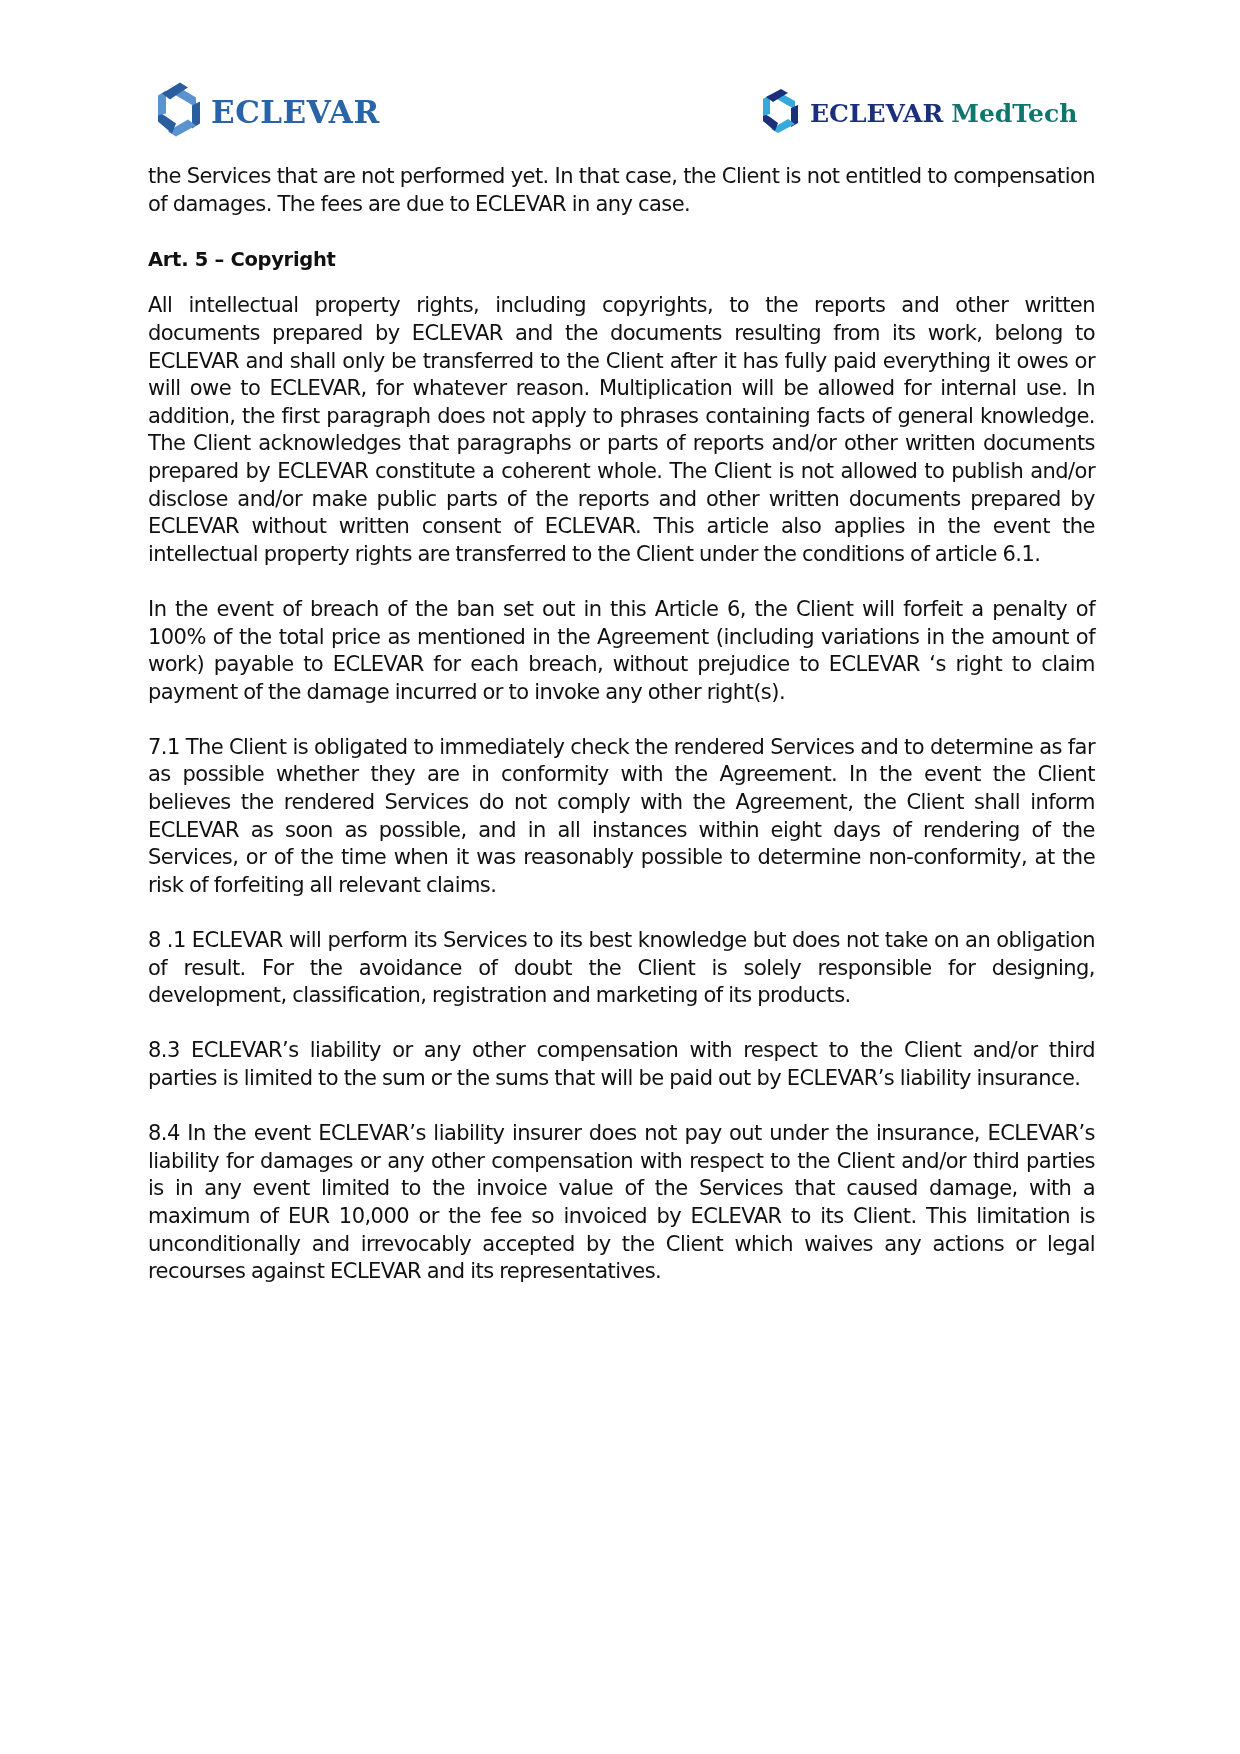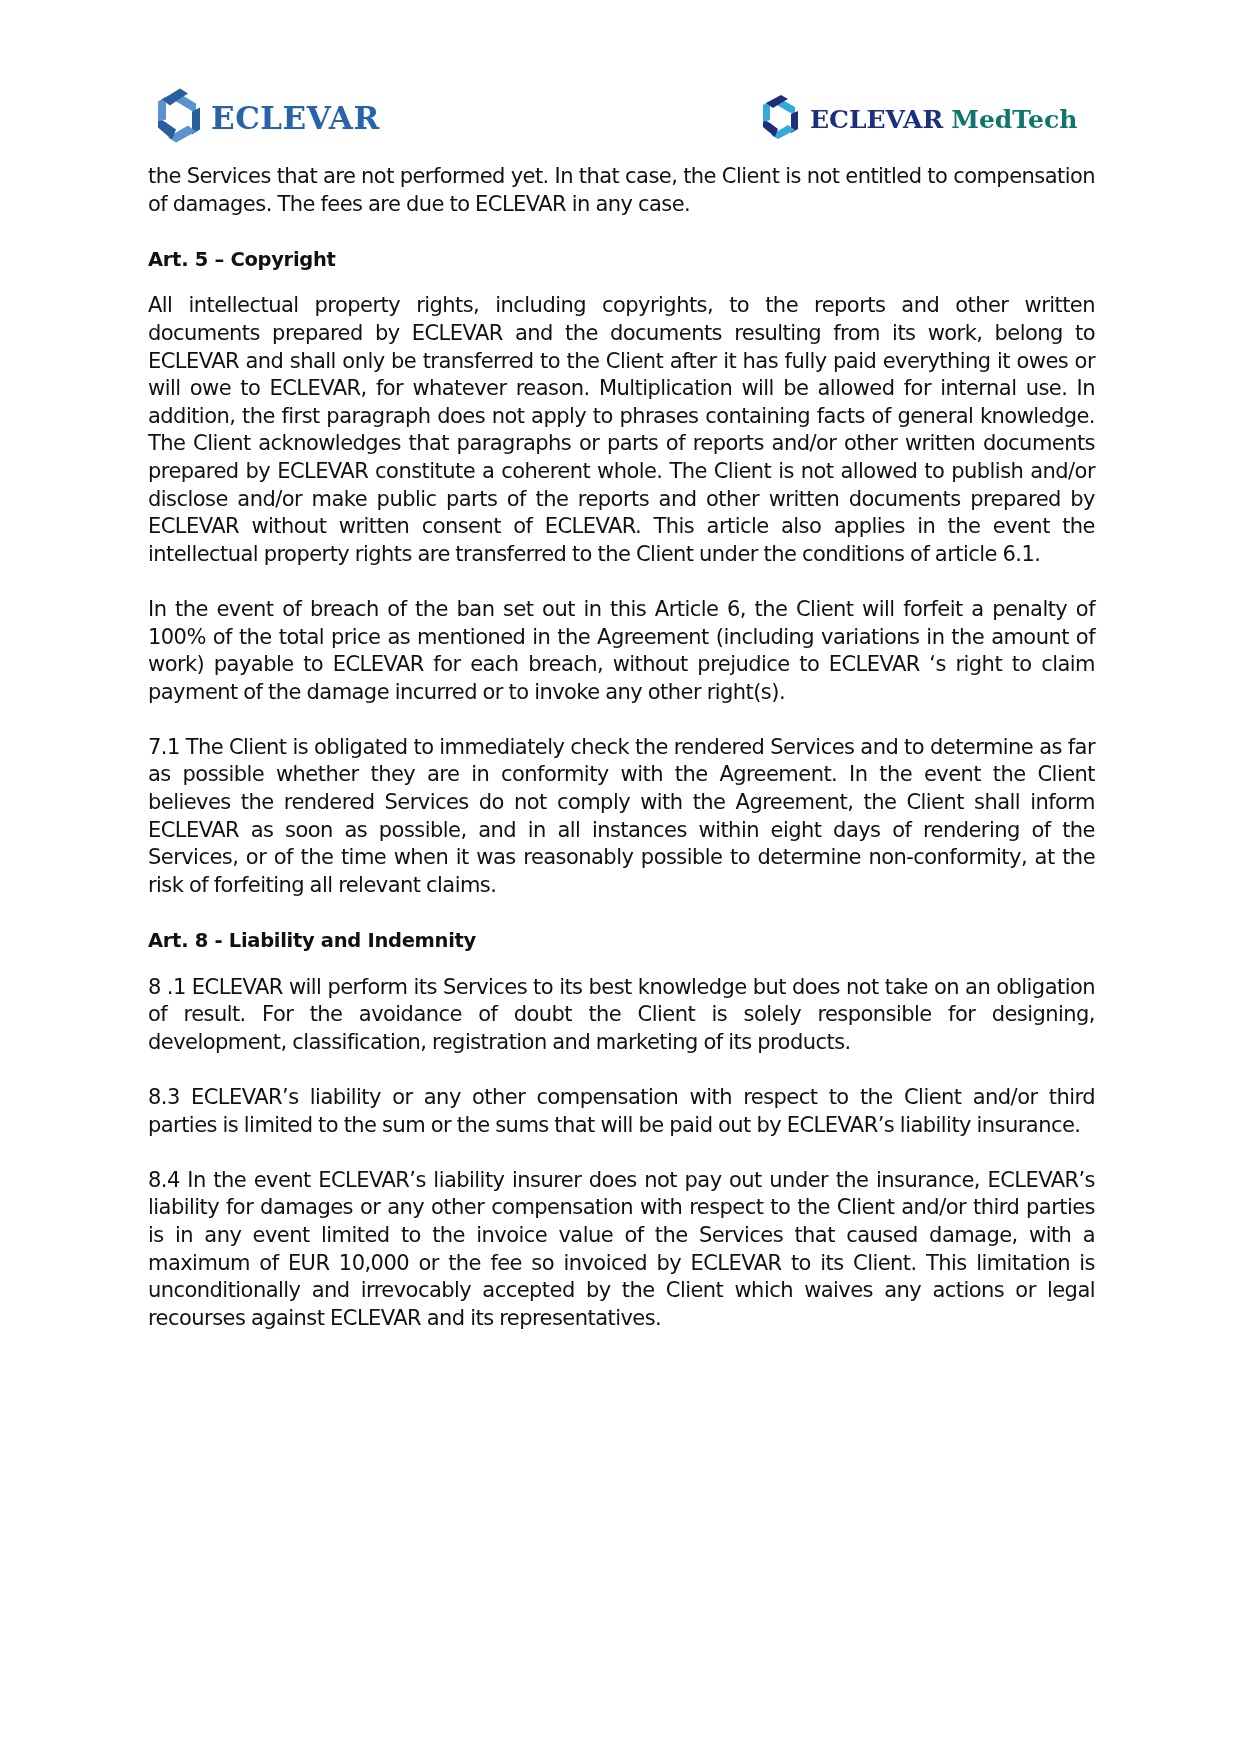--- a/index.html
+++ b/index.html
@@ -10,21 +10,21 @@
     body {
       width: 1240px;
       height: 1754px;
       position: relative;
       overflow: hidden;
       font-family: "DejaVu Sans", sans-serif;
       color: #111111;
     }
     .header {
       position: absolute;
-      top: 90px;
+      top: 84px;
       left: 0;
       width: 1032px;
       height: 60px;
     }
     .logo-left {
       position: absolute;
       left: 155px;
       top: 0;
       height: 55px;
       display: flex;
@@ -132,18 +132,17 @@
     <h2 class="gap-after-head">Art. 5 – Copyright</h2>
     <p class="gap-after-para">All intellectual property rights, including copyrights, to the reports and other written documents prepared by ECLEVAR and the documents resulting from its work, belong to ECLEVAR and shall only be transferred to the Client after it has fully paid everything it owes or will owe to ECLEVAR, for whatever reason. Multiplication will be allowed for internal use. In addition, the first paragraph does not apply to phrases containing facts of general knowledge. The Client acknowledges that paragraphs or parts of reports and/or other written documents prepared by ECLEVAR constitute a coherent whole. The Client is not allowed to publish and/or disclose and/or make public parts of the reports and other written documents prepared by ECLEVAR without written consent of ECLEVAR. This article also applies in the event the intellectual property rights are transferred to the Client under the conditions of article 6.1.</p>
     <p class="gap-after-para">In the event of breach of the ban set out in this Article 6, the Client will forfeit a penalty of 100% of the total price as mentioned in the Agreement (including variations in the amount of work) payable to ECLEVAR for each breach, without prejudice to ECLEVAR ‘s right to claim payment of the damage incurred or to invoke any other right(s).</p>
   </section>
 
   <section>
     <p class="gap-after-para">7.1 The Client is obligated to immediately check the rendered Services and to determine as far as possible whether they are in conformity with the Agreement. In the event the Client believes the rendered Services do not comply with the Agreement, the Client shall inform ECLEVAR as soon as possible, and in all instances within eight days of rendering of the Services, or of the time when it was reasonably possible to determine non-conformity, at the risk of forfeiting all relevant claims.</p>
   </section>
 
   <section>
-    <h2 class="gap-after-head">Art. 8 - Liability and Indemnity</h2>
     <p class="gap-after-para">8 .1 ECLEVAR will perform its Services to its best knowledge but does not take on an obligation of result. For the avoidance of doubt the Client is solely responsible for designing, development, classification, registration and marketing of its products.</p>
     <p class="gap-after-para">8.3 ECLEVAR’s liability or any other compensation with respect to the Client and/or third parties is limited to the sum or the sums that will be paid out by ECLEVAR’s liability insurance.</p>
     <p>8.4 In the event ECLEVAR’s liability insurer does not pay out under the insurance, ECLEVAR’s liability for damages or any other compensation with respect to the Client and/or third parties is in any event limited to the invoice value of the Services that caused damage, with a maximum of EUR 10,000 or the fee so invoiced by ECLEVAR to its Client. This limitation is unconditionally and irrevocably accepted by the Client which waives any actions or legal recourses against ECLEVAR and its representatives.</p>
   </section>
 </div>
 
 </body></html>

